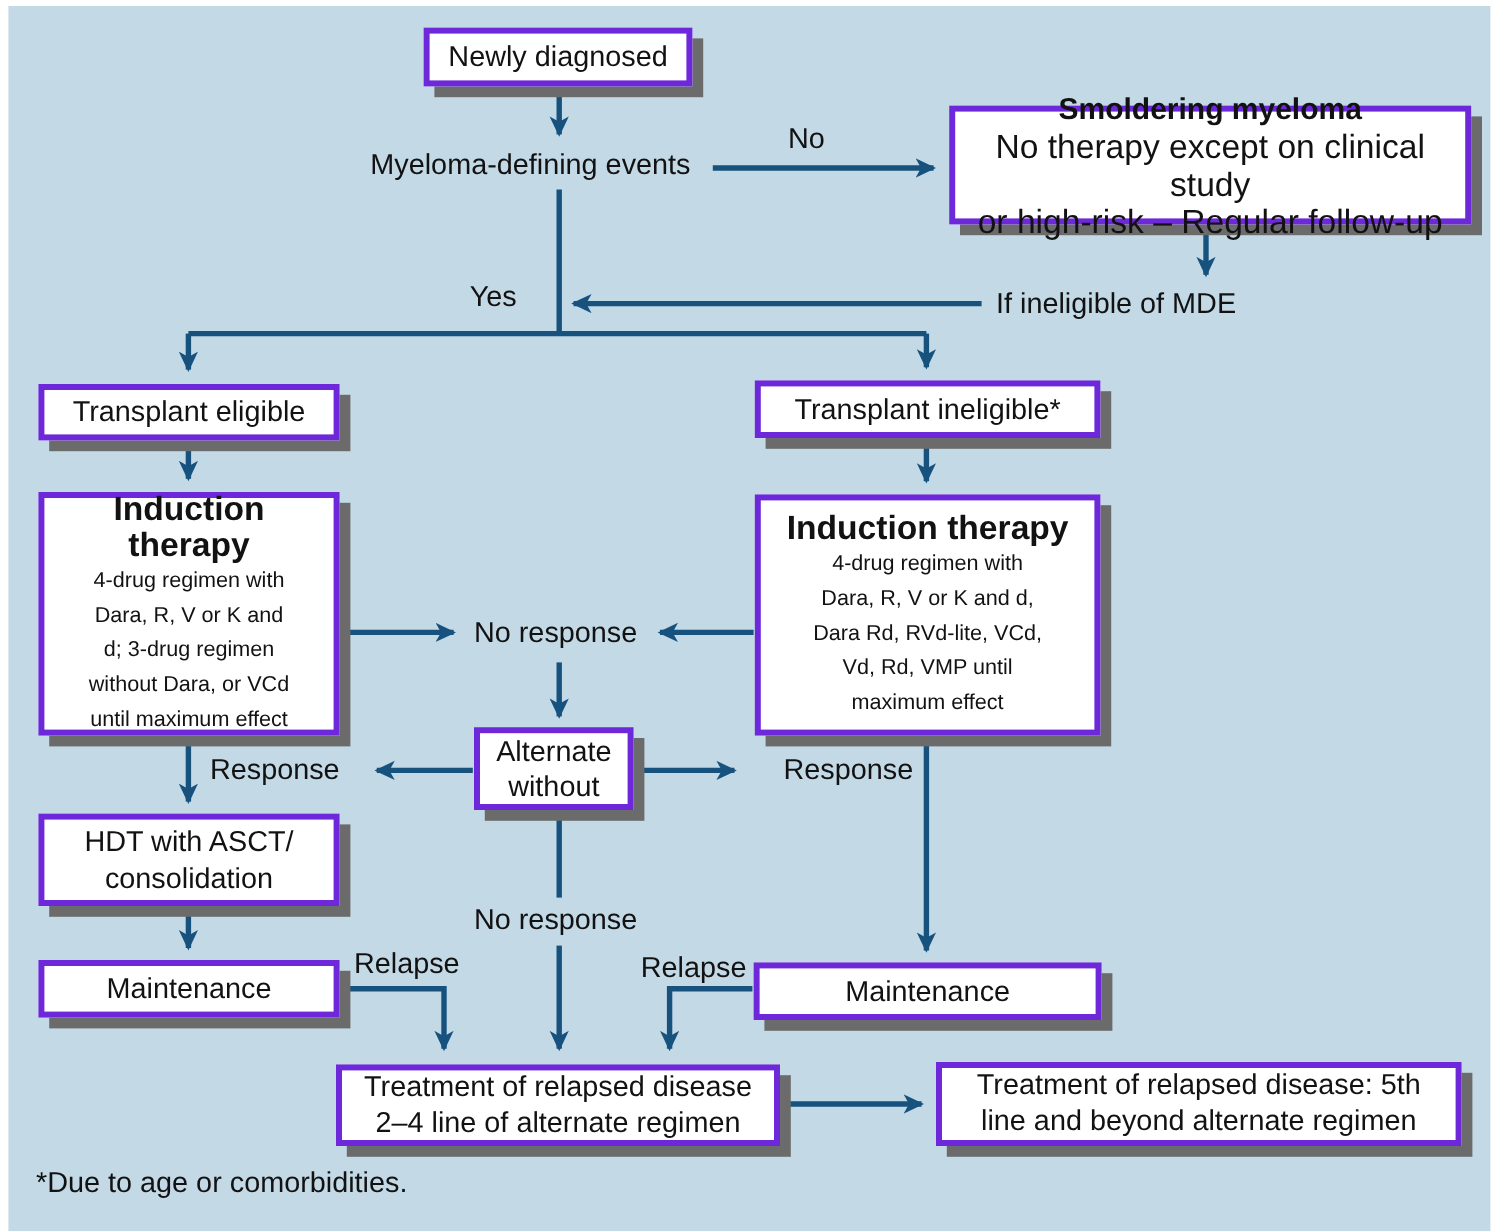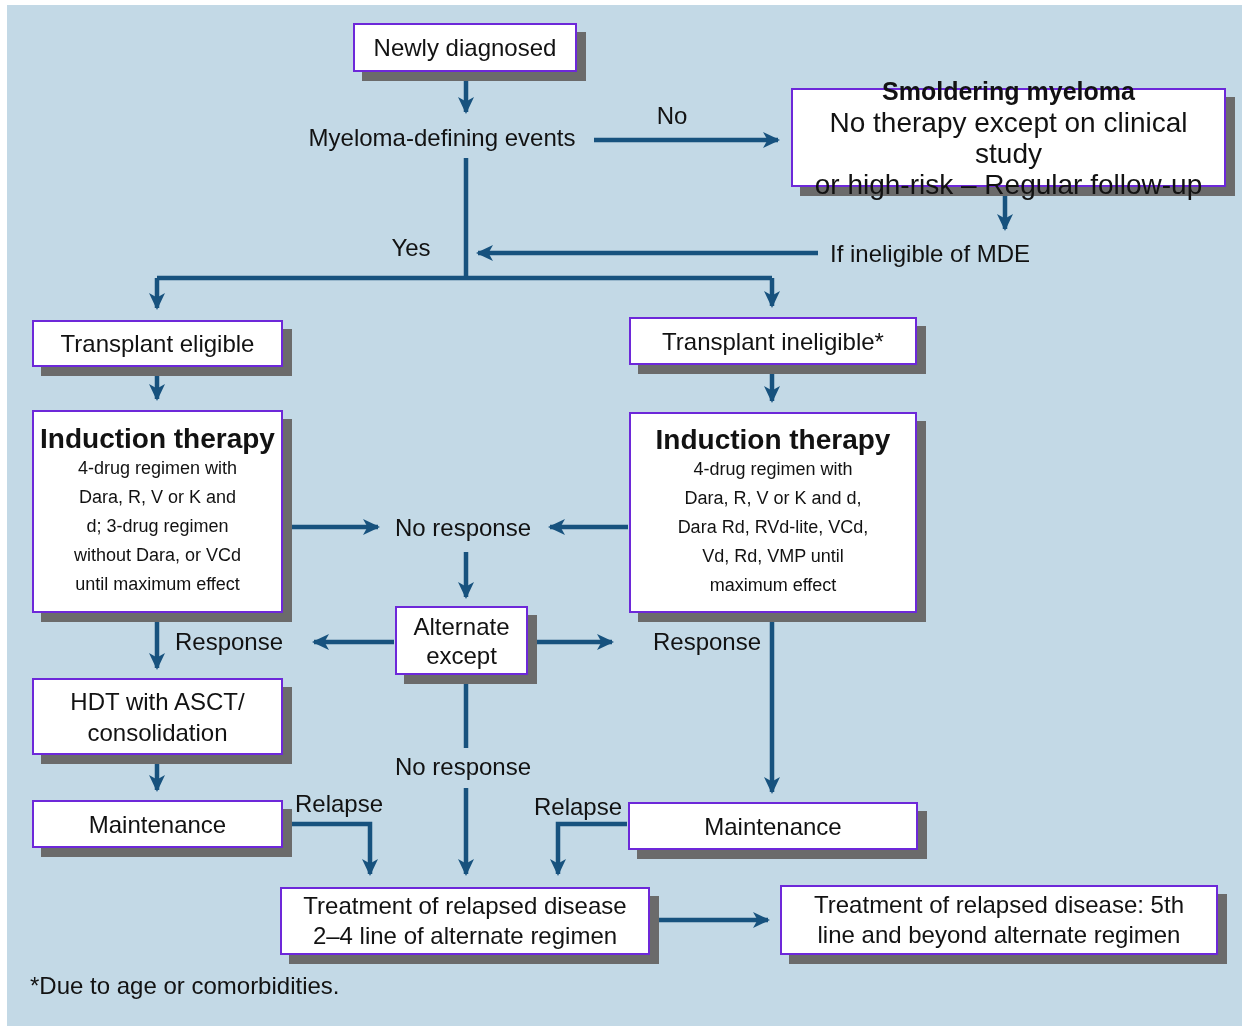--- a/index.html
+++ b/index.html
@@ -6,21 +6,21 @@
   .canvas{
     position:relative;width:1250px;height:1026px;overflow:hidden;
     font-family:"Liberation Sans", sans-serif;color:#121212;
   }
   .panel{
     position:absolute;left:7px;top:5px;right:8px;bottom:0;
     background:#c3d9e6;
   }
   svg.wires{position:absolute;left:0;top:0;width:1250px;height:1026px;pointer-events:none;}
   .node{
-    position:absolute;background:#ffffff;border:2px solid #6d28d9;
+    position:absolute;background:#ffffff;border:5px solid #6d28d9;
     box-shadow:9px 9px 0 #6b6b6b;
     display:flex;flex-direction:column;align-items:center;justify-content:center;
     text-align:center;box-sizing:border-box;padding:4px 6px;
   }
   .node .title{font-weight:bold;font-size:28px;line-height:30px;white-space:pre-line;}
   .node .body{font-size:18px;line-height:29px;white-space:pre-line;}
   .node .single{font-size:24px;line-height:29px;white-space:pre-line;}
   .flabel{
     position:absolute;font-size:24px;white-space:nowrap;line-height:28px;
   }
@@ -97,21 +97,21 @@
     <span class="title">Induction therapy</span>
     <span class="body">4-drug regimen with
 Dara, R, V or K and d,
 Dara Rd, RVd-lite, VCd,
 Vd, Rd, VMP until
 maximum effect</span>
   </div>
 
   <div class="node" style="left:395px;top:606px;width:133px;height:69px;">
     <span class="single">Alternate
-except</span>
+without</span>
   </div>
 
   <div class="node" style="left:32px;top:678px;width:251px;height:77px;">
     <span class="single" style="line-height:31px;">HDT with ASCT/
 consolidation</span>
   </div>
 
   <div class="node" style="left:32px;top:800px;width:251px;height:48px;">
     <span class="single">Maintenance</span>
   </div>

